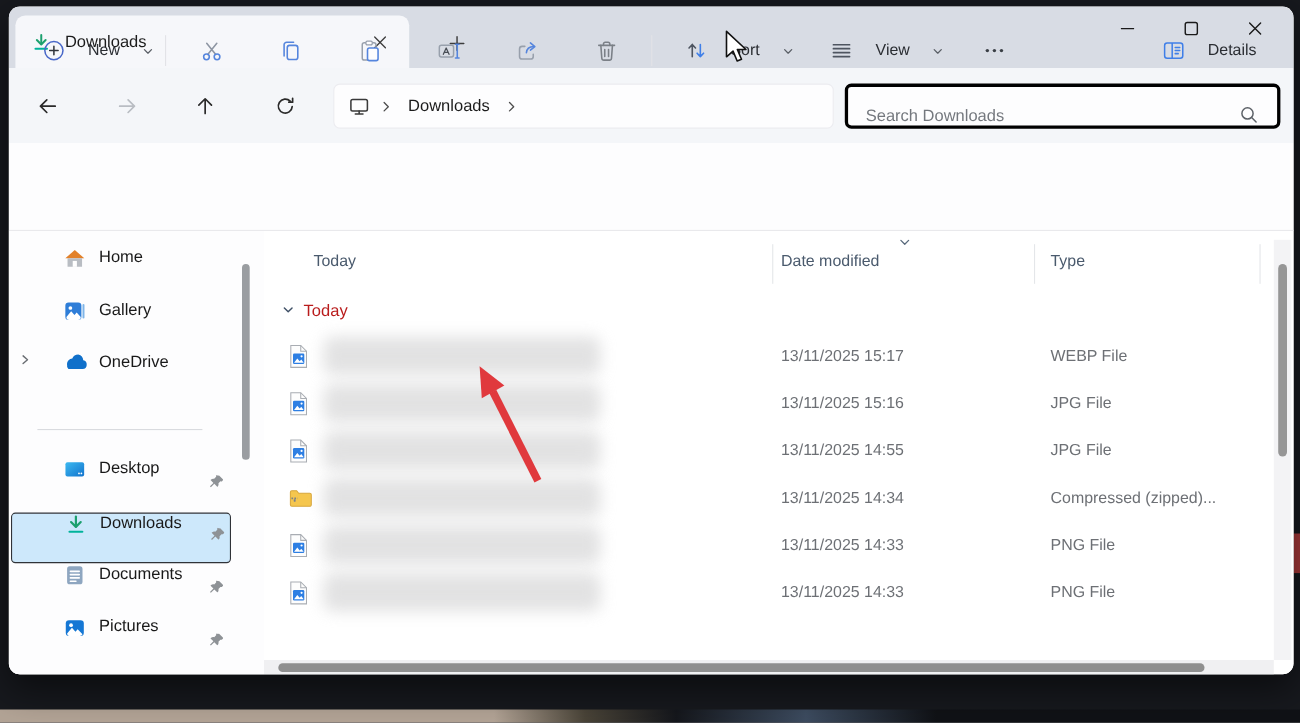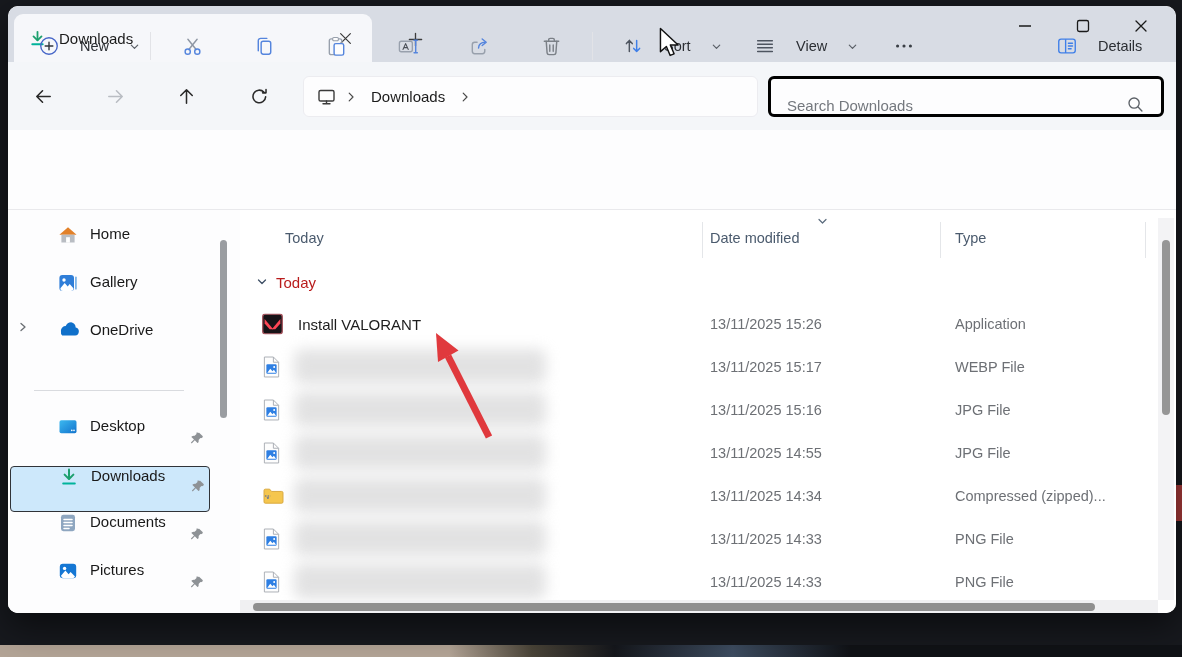--- a/index.html
+++ b/index.html
@@ -422,32 +422,20 @@
             <svg width="12" height="12" viewBox="0 0 12 12" fill="none">
                 <path d="M2.5 4L6 7.5 9.5 4" stroke="#3f5066" stroke-width="1.3" stroke-linecap="round" stroke-linejoin="round"></path>
               </svg>
           </span>
           <span class="group-lbl">Today</span>
         </div>
 
         <div class="rows">
             <div class="frow">
               <span class="f-ic">
-                <svg width="21" height="21" viewBox="0 0 24 24">
-                  <rect x=".8" y=".8" width="22.4" height="22.4" rx="3" fill="#171317" stroke="#a5555f" stroke-width="1.5"></rect>
-                  <path d="M3 6.2v5.2l5.8 6.6h4L3 6.2z" fill="#ff4655"></path>
-                  <path d="M21 6.2v5.2L15.2 18h-4L21 6.2z" fill="#ff4655"></path>
-                </svg>
-              </span>
-              <span class="f-name">Install VALORANT</span>
-              <span class="f-date">13/11/2025 15:26</span>
-              <span class="f-type">Application</span>
-            </div>
-            <div class="frow">
-              <span class="f-ic">
                 <svg width="19" height="23" viewBox="0 0 20 24">
                   <path d="M2.5 1.5H12L17.5 7v15.5h-15z" fill="#fdfdfd" stroke="#a9adb3"></path>
                   <path d="M12 1.5V7h5.5" fill="none" stroke="#a9adb3"></path>
                   <rect x="4.6" y="9.2" width="10.8" height="10" rx="1.2" fill="#2e7fe3"></rect>
                   <circle cx="12.8" cy="11.9" r="1.05" fill="#fff"></circle>
                   <path d="M5.6 18l3.1-4.1 2.3 2.7 1.5-1.7 2.3 3.1z" fill="#fff"></path>
                 </svg>
               </span>
               <span class="f-blur"></span>
               <span class="f-date">13/11/2025 15:17</span>

